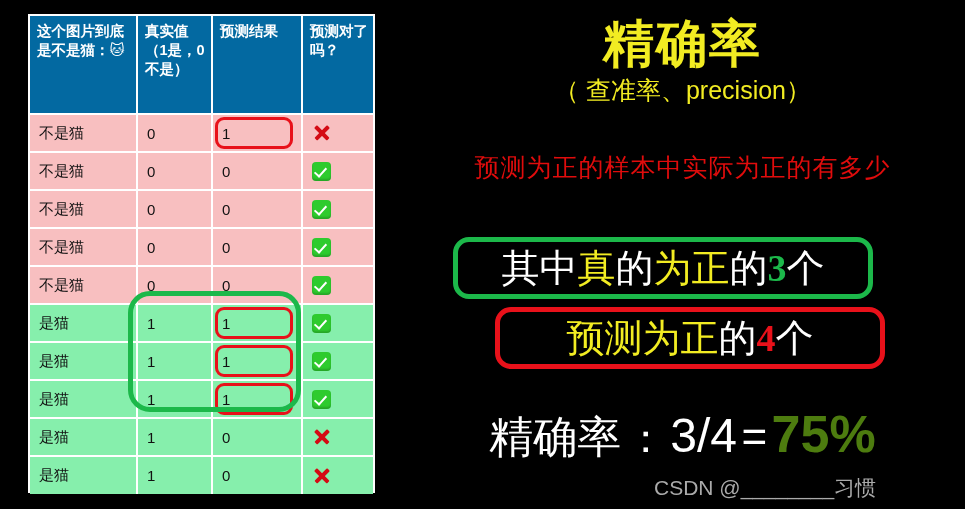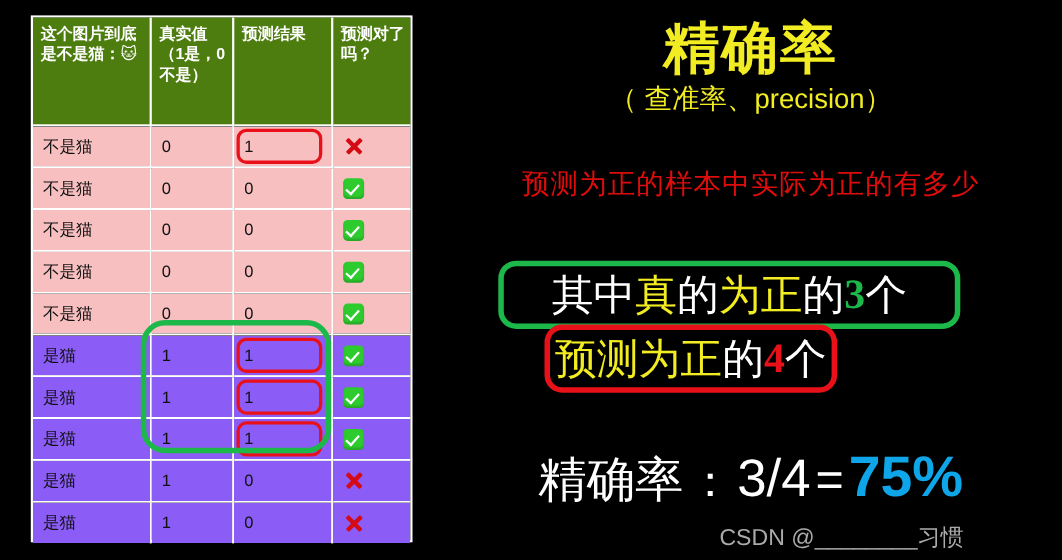--- a/index.html
+++ b/index.html
@@ -32,21 +32,21 @@
     width: 100%;
     height: 100%;
     table-layout: fixed;
   }
   table.data-table col.c1 { width: 107px; }
   table.data-table col.c2 { width: 75px; }
   table.data-table col.c3 { width: 90px; }
   table.data-table col.c4 { width: 71px; }
 
   table.data-table th {
-    background: #4d7c0f;
+    background: #0369a1;
     color: #ffffff;
     font-weight: bold;
     font-size: 14.5px;
     line-height: 1.32;
     text-align: left;
     vertical-align: top;
     padding: 6px 5px 6px 7px;
     border-right: 2px solid #ffffff;
     border-bottom: 2px solid #ffffff;
     height: 98px;
@@ -64,21 +64,21 @@
     border-right: 2px solid #ffffff;
     border-bottom: 2px solid #ffffff;
     vertical-align: middle;
     box-sizing: border-box;
     position: relative;
   }
   table.data-table td:last-child { border-right: none; }
   table.data-table tr:last-child td { border-bottom: none; }
 
   tr.row-pink td { background: #f8bfc0; }
-  tr.row-green td { background: #8b5cf6; }
+  tr.row-green td { background: #86efac; }
 
   td.num { font-size: 15px; }
   td.mark { text-align: left; padding-left: 9px; }
 
   .icon-check {
     display: inline-block;
     width: 19px;
     height: 19px;
     border-radius: 4px;
     background: #2ecb2e;
@@ -194,22 +194,22 @@
     font-family: Liberation Serif, serif;
   }
   #callout-green {
     left: 53px; top: 237px;
     width: 420px; height: 62px;
     border: 5px solid #1cb84a;
     border-radius: 16px;
     font-size: 38px;
   }
   #callout-red {
-    left: 95px; top: 295px;
-    width: 266px; height: 62px;
+    left: 95px; top: 307px;
+    width: 390px; height: 62px;
     border: 5px solid #e8111a;
     border-radius: 16px;
     font-size: 38px;
   }
   .t-white  { color: #ffffff; }
   .t-yellow { color: #f2ec22; }
   .t-green  { color: #1cb84a; font-weight: bold; }
   .t-red    { color: #e8111a; font-weight: bold; }
 
   #formula {
@@ -217,21 +217,21 @@
     left: 0; top: 408px;
     width: 565px;
     text-align: center;
     white-space: nowrap;
     line-height: 1;
   }
   #formula .f-label { color: #ffffff; font-size: 44px; }
   #formula .f-colon { color: #ffffff; font-size: 40px; }
   #formula .f-frac  { color: #ffffff; font-size: 48px; text-align: center; }
   #formula .f-eq    { color: #ffffff; font-size: 44px; }
-  #formula .f-pct   { color: #0ea5e9; font-size: 52px; font-weight: bold; }
+  #formula .f-pct   { color: #4d7c0f; font-size: 52px; font-weight: bold; }
 
   #watermark {
     position: absolute;
     left: 254px;
     top: 474px;
     color: #b9b9b9;
     font-size: 21px;
     white-space: nowrap;
     opacity: 0.92;
   }

